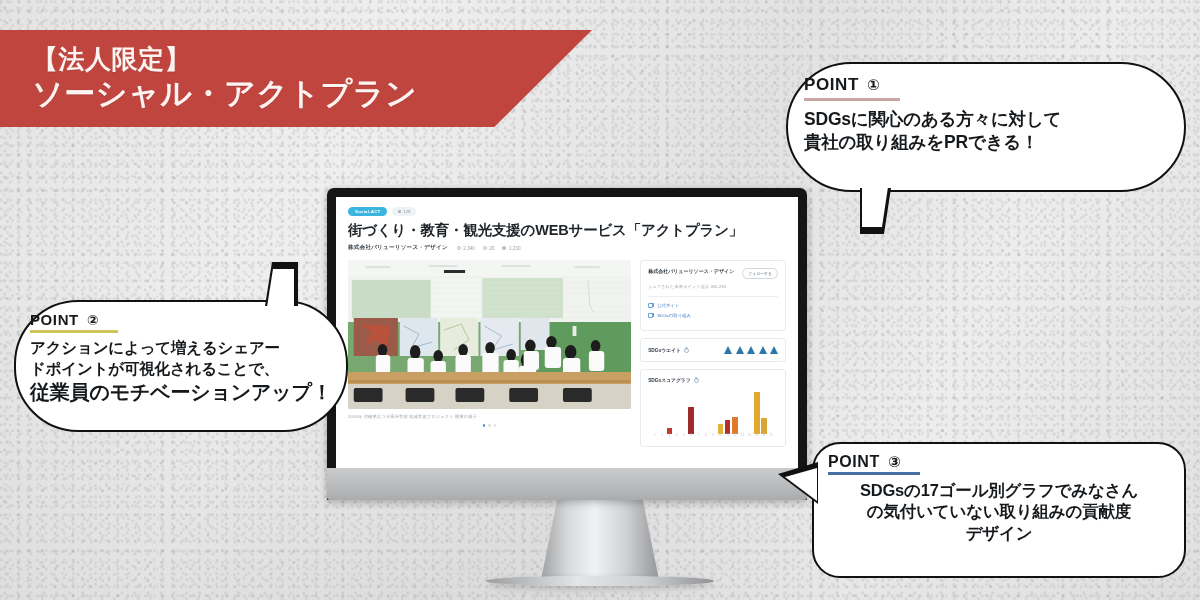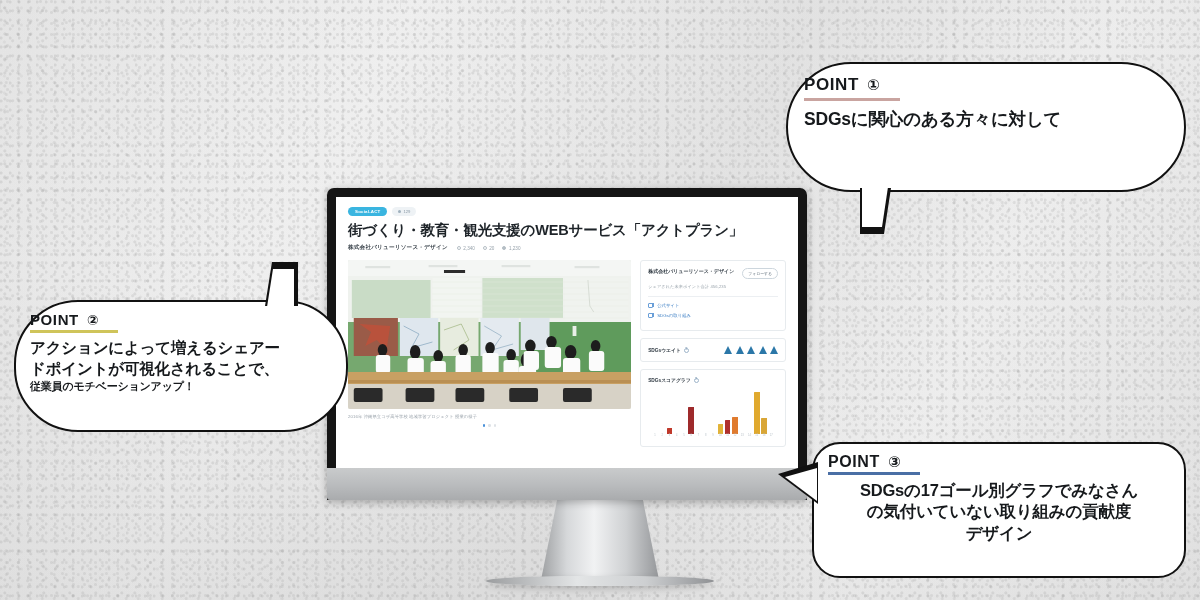--- a/index.html
+++ b/index.html
@@ -250,20 +250,24 @@
     border-right: 32px solid #fff;
   }
   #callout3 .inner { padding: 9px 14px 10px; }
   #callout3 .pt-body { font-size: 16.5px; line-height: 1.3; text-align: center; }
 </style>
 </head>
 <body>
 
 <div id="stage">
 
+  <div class="banner" style="background: rgb(192, 69, 63);">
+    <div class="banner-l1">【法人限定】</div>
+    <div class="banner-l2">ソーシャル・アクトプラン</div>
+  </div>
 
   <div class="neck"></div>
   <div class="base"></div>
 
   <div class="monitor">
     <div class="bezel"></div>
     <div class="chin"></div>
 
     <div class="screen">
       <div class="page">
@@ -472,35 +476,36 @@
   <div class="callout" id="callout1">
     <span class="tail"></span>
     <span class="tail-in"></span>
     <div class="inner">
       <div class="pt-head">
         <span class="pt-label">POINT</span>
         <span class="pt-num">①</span>
       </div>
       <div class="pt-underline" id="ul1" style="width: 96px; background: rgb(201, 164, 160);"></div>
       <div class="pt-body">SDGsに関心のある方々に対して</div>
+      <div class="pt-body">貴社の取り組みをPRできる！</div>
     </div>
   </div>
 
   <div class="callout" id="callout2">
     <span class="tail"></span>
     <span class="tail-in"></span>
     <div class="inner" style="padding:9px 14px 10px;">
       <div class="pt-head" style="margin-bottom:6px;">
         <span class="pt-label" style="font-size:15px;">POINT</span>
         <span class="pt-num" style="font-size:14px;">②</span>
       </div>
       <div class="pt-underline" id="ul2" style="width: 88px; margin-bottom: 5px; background: rgb(207, 196, 90);"></div>
       <div class="pt-body" style="font-size:15.5px;">アクションによって増えるシェアー</div>
       <div class="pt-body" style="font-size:15.5px;">ドポイントが可視化されることで、</div>
-      <div class="pt-body" style="font-size:11px;">従業員のモチベーションアップ！</div>
+      <div class="pt-body" style="font-size:20px;">従業員のモチベーションアップ！</div>
     </div>
   </div>
 
   <div class="callout" id="callout3">
     <span class="tail"></span>
     <span class="tail-in"></span>
     <div class="inner">
       <div class="pt-head" style="margin-bottom:5px;">
         <span class="pt-label" style="font-size:16px;">POINT</span>
         <span class="pt-num" style="font-size:15px;">③</span>

